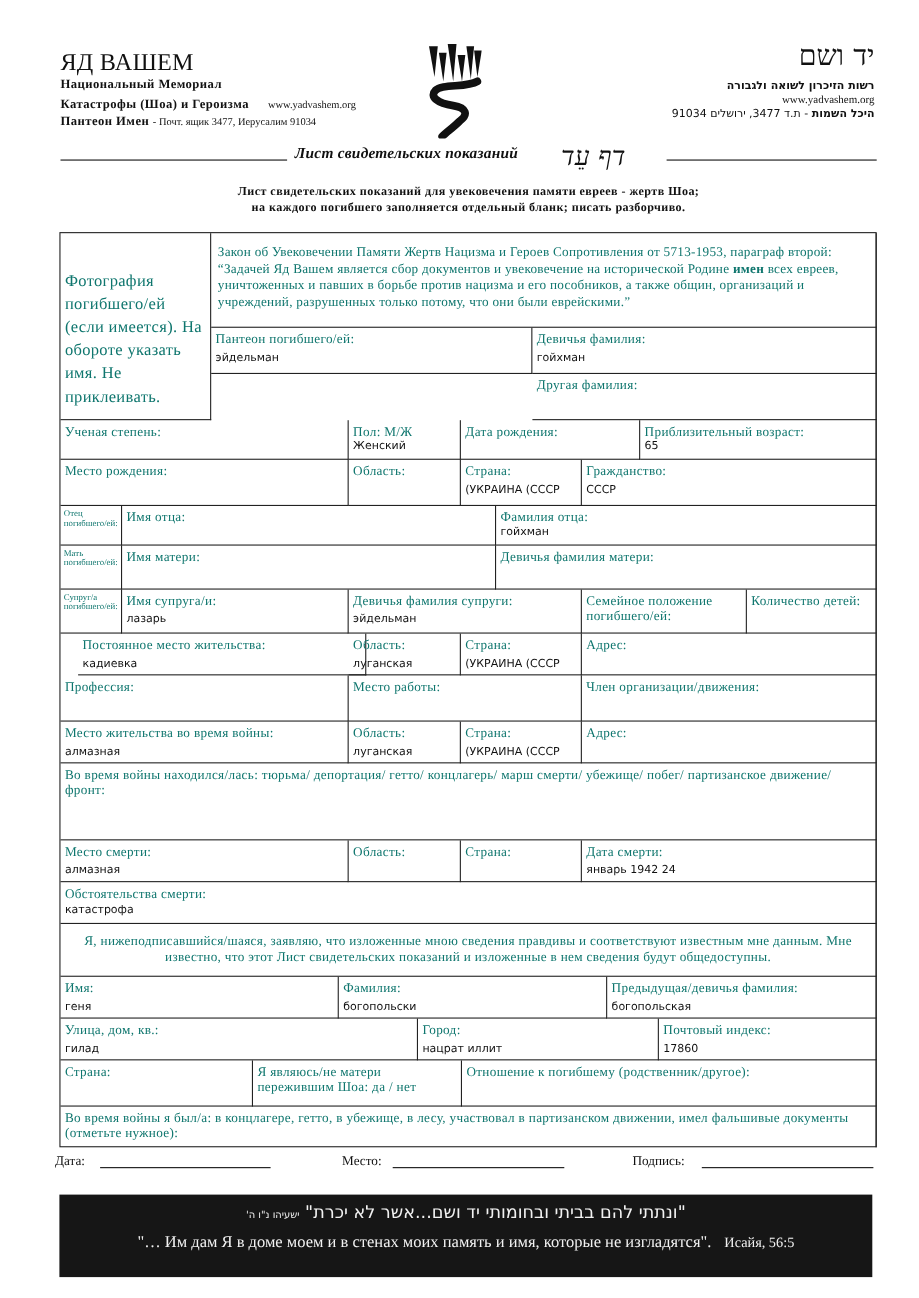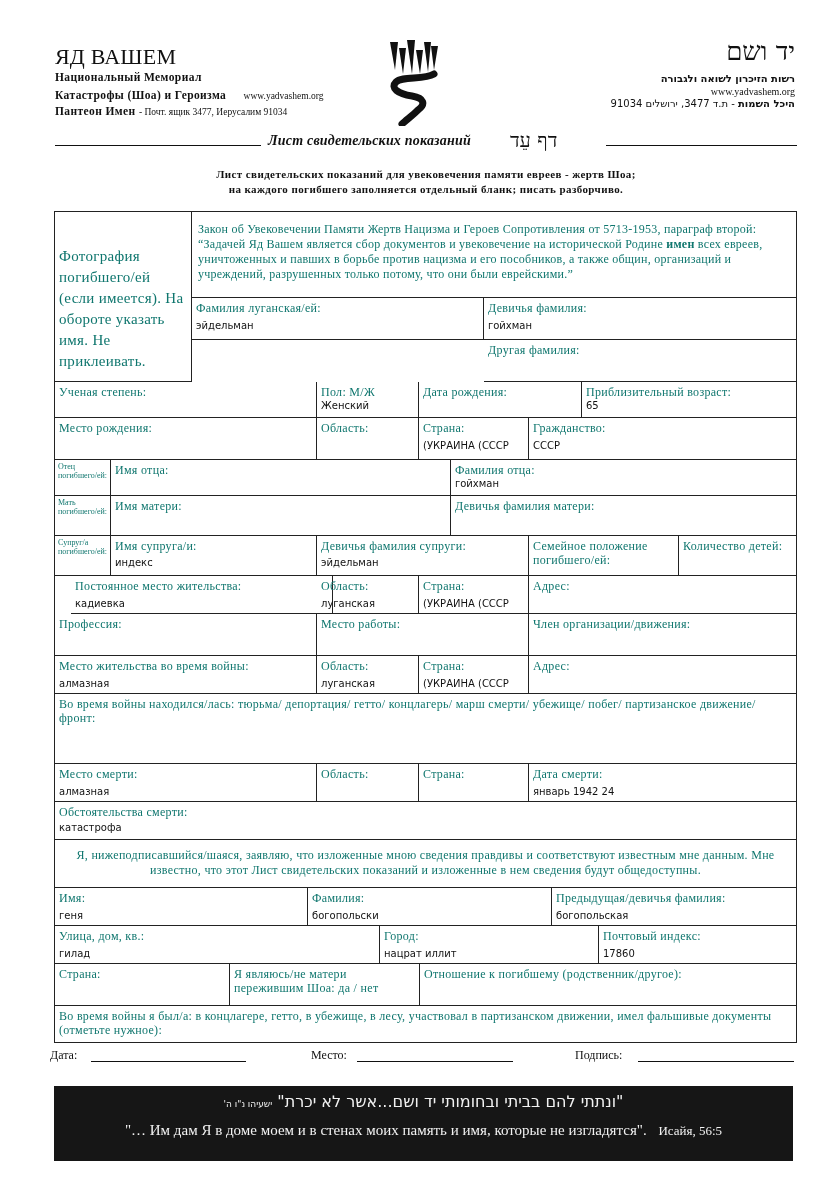--- a/index.html
+++ b/index.html
@@ -6,21 +6,21 @@
   body { width:835px; height:1180px; position:relative; overflow:hidden; font-family:"Liberation Serif", serif; color:#111; }
   .abs { position:absolute; }
   .hdr-left-title { left:55px; top:44px; font-size:22px; letter-spacing:0.2px; }
   .hdr-line { left:55px; font-size:11.5px; font-weight:bold; letter-spacing:0.4px; }
   .hdr-small { font-weight:normal; font-size:9.5px; letter-spacing:0; }
   .hdr-right { right:40px; text-align:center; font-family:"DejaVu Sans", sans-serif; direction:rtl; }
   .logo { left:388px; top:38px; width:50px; height:88px; }
   .title-row { left:55px; top:132px; width:742px; height:24px; }
   .title-rule { position:absolute; top:13px; height:1px; background:#111; }
   .title-text { position:absolute; left:268px; top:1px; font-style:italic; font-weight:bold; font-size:14px; letter-spacing:0.2px; }
-  .title-heb { position:absolute; left:510px; top:-4px; font-size:20px; font-family:"DejaVu Serif", serif; }
+  .title-heb { position:absolute; left:510px; top:-4px; font-size:24px; font-family:"DejaVu Serif", serif;font-style:italic; }
   .intro { left:55px; top:167px; width:742px; text-align:center; font-size:11px; font-weight:bold; line-height:15px; letter-spacing:0.4px; }
   .form { left:54px; top:211px; width:743px; height:832px; border:1px solid #222; box-sizing:border-box; }
   .cell { position:absolute; border-right:1px solid #222; border-bottom:1px solid #222; box-sizing:border-box; padding:3px 4px; overflow:hidden; }
   .lbl { font-family:"Liberation Serif", serif; font-size:12px; line-height:14px; letter-spacing:0.3px; color:#0f766e; display:block; }
   .val { font-family:"DejaVu Sans", sans-serif; font-size:10px; line-height:13px; color:#111; display:block; margin-top:4px; }
   .val.tight { margin-top:0; }
   .tiny { font-size:8px; line-height:9px; letter-spacing:0; }
   .law { font-size:12px; line-height:15px; letter-spacing:0.25px; }
   .decl { font-size:12px; line-height:15px; letter-spacing:0.3px; text-align:center; padding:8px 14px; }
   .sigrow { top:1048px; font-size:12px; }
@@ -79,21 +79,21 @@
 
   <div class="cell" style="left:0; top:0; width:137px; height:170px; padding-top:34px;">
     <span class="lbl" style="font-size:15px; line-height:21px;">Фотография погибшего/ей (если имеется). На обороте указать имя. Не приклеивать.</span>
   </div>
 
   <div class="cell" style="left:137px; top:0; width:605px; height:86px; padding:10px 6px;">
     <span class="lbl law"><span>Закон об Увековечении Памяти Жертв Нацизма и Героев Сопротивления от 5713-1953, параграф второй: “Задачей Яд Вашем является сбор документов и увековечение на исторической Родине </span><b>имен</b><span> всех евреев, уничтоженных и павших в борьбе против  нацизма и его пособников,  а также общин, организаций и учреждений, разрушенных только потому, что они были еврейскими.”</span></span>
   </div>
 
   <div class="cell" style="left:137px; top:86px; width:292px; height:42px;">
-    <span class="lbl">Фамилия луганская/ей:</span>
+    <span class="lbl">Пантеон погибшего/ей:</span>
     <span class="val">эйдельман</span>
   </div>
   <div class="cell" style="left:429px; top:86px; width:313px; height:42px;">
     <span class="lbl">Девичья фамилия:</span>
     <span class="val">гойхман</span>
   </div>
   <div class="cell" style="left:429px; top:128px; width:313px; height:42px;">
     <span class="lbl">Другая фамилия:</span>
     <span class="val"></span>
   </div>
@@ -147,21 +147,21 @@
   </div>
   <div class="cell" style="left:396px; top:284px; width:346px; height:40px;">
     <span class="lbl">Девичья фамилия матери:</span>
   </div>
 
   <div class="cell" style="left:0; top:324px; width:56px; height:40px; padding:2px 3px;">
     <span class="lbl tiny">Супруг/а погибшего/ей:</span>
   </div>
   <div class="cell" style="left:56px; top:324px; width:206px; height:40px;">
     <span class="lbl">Имя супруга/и:</span>
-    <span class="val tight" style="margin-top:3px;">индекс</span>
+    <span class="val tight" style="margin-top:3px;">лазарь</span>
   </div>
   <div class="cell" style="left:262px; top:324px; width:212px; height:40px;">
     <span class="lbl">Девичья фамилия супруги:</span>
     <span class="val tight" style="margin-top:3px;">эйдельман</span>
   </div>
   <div class="cell" style="left:624px; top:324px; width:118px; height:40px;">
     <span class="lbl">Количество детей:</span>
   </div>
   <div class="cell" style="left:474px; top:324px; width:150px; height:40px;">
     <span class="lbl">Семейное положение погибшего/ей:</span>

